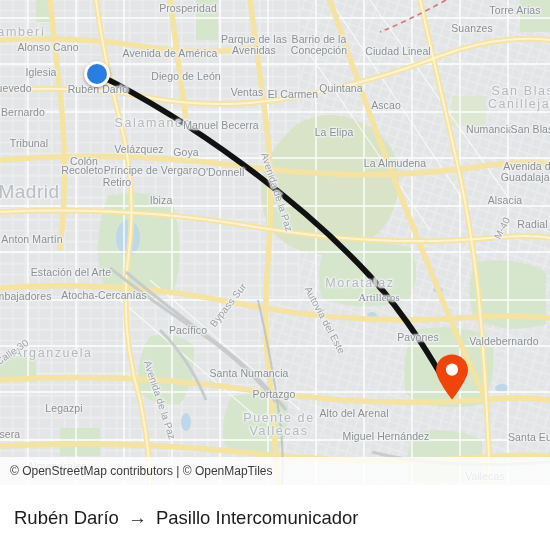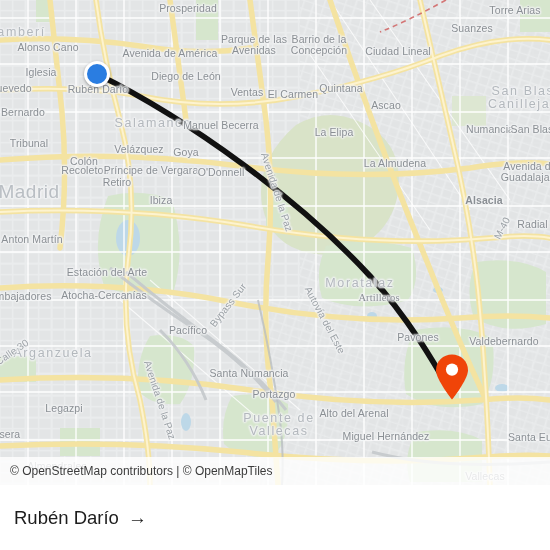--- a/index.html
+++ b/index.html
@@ -255,27 +255,27 @@
         <div class="lbl" style="left: 139px; top: 149px;">Velázquez</div>
         <div class="lbl" style="left: 186px; top: 152px;">Goya</div>
         <div class="lbl" style="left: 395px; top: 163px;">La Almudena</div>
         <div class="lbl two-line" style="left: 530px; top: 172px;">Avenida de Guadalajara</div>
         <div class="lbl" style="left: 85px; top: 170px;">Recoletos</div>
         <div class="lbl" style="left: 151px; top: 170px;">Príncipe de Vergara</div>
         <div class="lbl" style="left: 221px; top: 172px;">O'Donnell</div>
         <div class="lbl city" style="left: 29px; top: 192px;">Madrid</div>
         <div class="lbl" style="left: 117px; top: 182px;">Retiro</div>
         <div class="lbl road" style="left: 277px; top: 192px; transform: translate(-50%, -50%) rotate(72deg);">Avenida de la Paz</div>
-        <div class="lbl" style="left: 484px; top: 200px; font-weight: bold;">Alsacia</div>
+        <div class="lbl" style="left: 505px; top: 200px;">Alsacia</div>
         <div class="lbl" style="left: 161px; top: 200px;">Ibiza</div>
         <div class="lbl road" style="left: 502px; top: 228px; transform: translate(-50%, -50%) rotate(-62deg);">M-40</div>
         <div class="lbl" style="left: 537px; top: 224px;">Radial 3</div>
         <div class="lbl" style="left: 32px; top: 239px;">Anton Martín</div>
         <div class="lbl district" style="left: 360px; top: 283px;">Moratalaz</div>
-        <div class="lbl" style="left: 71px; top: 272px; margin-left: 36px;">Estación del Arte</div>
+        <div class="lbl" style="left: 71px; top: 272px;">Estación del Arte</div>
         <div class="lbl" style="left: 379px; top: 297px; font-family: Liberation Serif, serif;">Artilleros</div>
         <div class="lbl" style="left: 104px; top: 295px;">Atocha-Cercanías</div>
         <div class="lbl" style="left: 20px; top: 296px;">Embajadores</div>
         <div class="lbl road" style="left: 325px; top: 320px; transform: translate(-50%, -50%) rotate(62deg);">Autovía del Este</div>
         <div class="lbl road" style="left: 228px; top: 305px; transform: translate(-50%, -50%) rotate(-52deg);">Bypass Sur</div>
         <div class="lbl" style="left: 188px; top: 330px;">Pacífico</div>
         <div class="lbl" style="left: 418px; top: 337px;">Pavones</div>
         <div class="lbl" style="left: 504px; top: 341px;">Valdebernardo</div>
         <div class="lbl district" style="left: 53px; top: 353px;">Arganzuela</div>
         <div class="lbl road" style="left: 12px; top: 352px; transform: translate(-50%, -50%) rotate(-34deg);">Calle 30</div>
@@ -304,15 +304,16 @@
 
     <div class="attrib">
       <span>© OpenStreetMap contributors | © OpenMapTiles</span>
     </div>
   </div>
 
   <div class="footer">
     <div class="route-title">
       <span>Rubén Darío</span>
       <span class="arrow-ico">→</span>
+      <span>Pasillo Intercomunicador</span>
     </div>
   </div>
 </div>
 
 </body></html>

